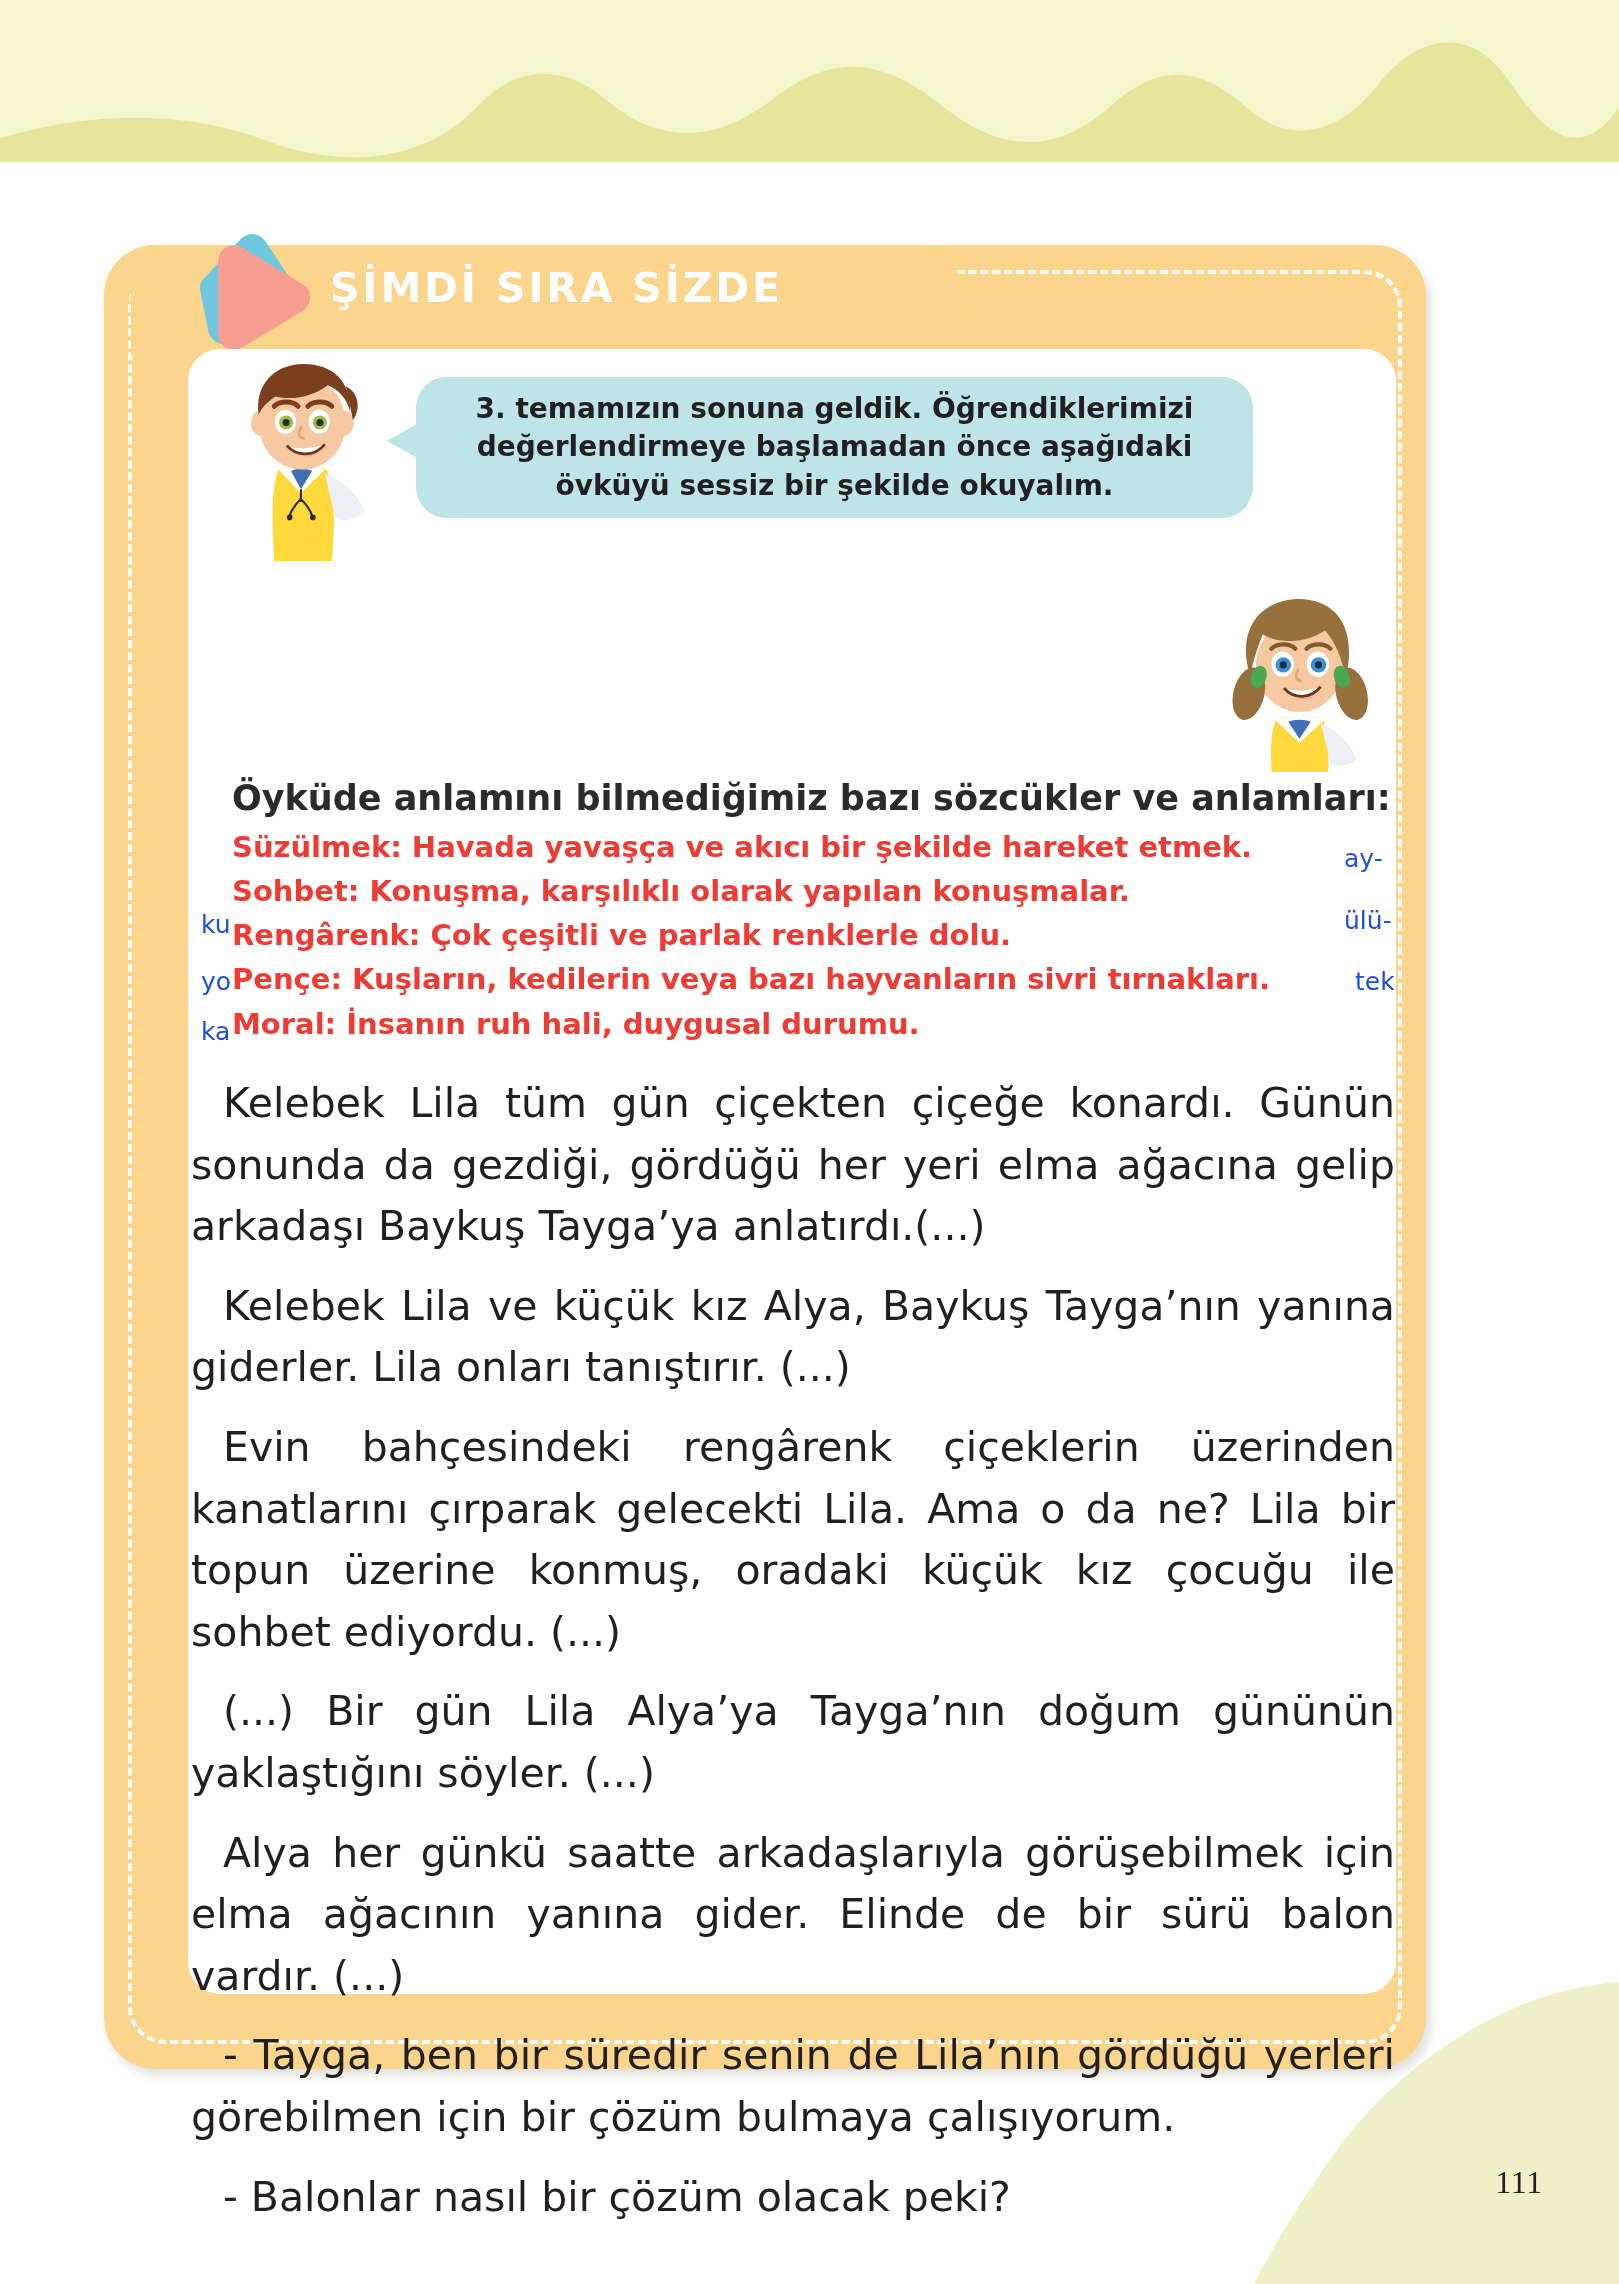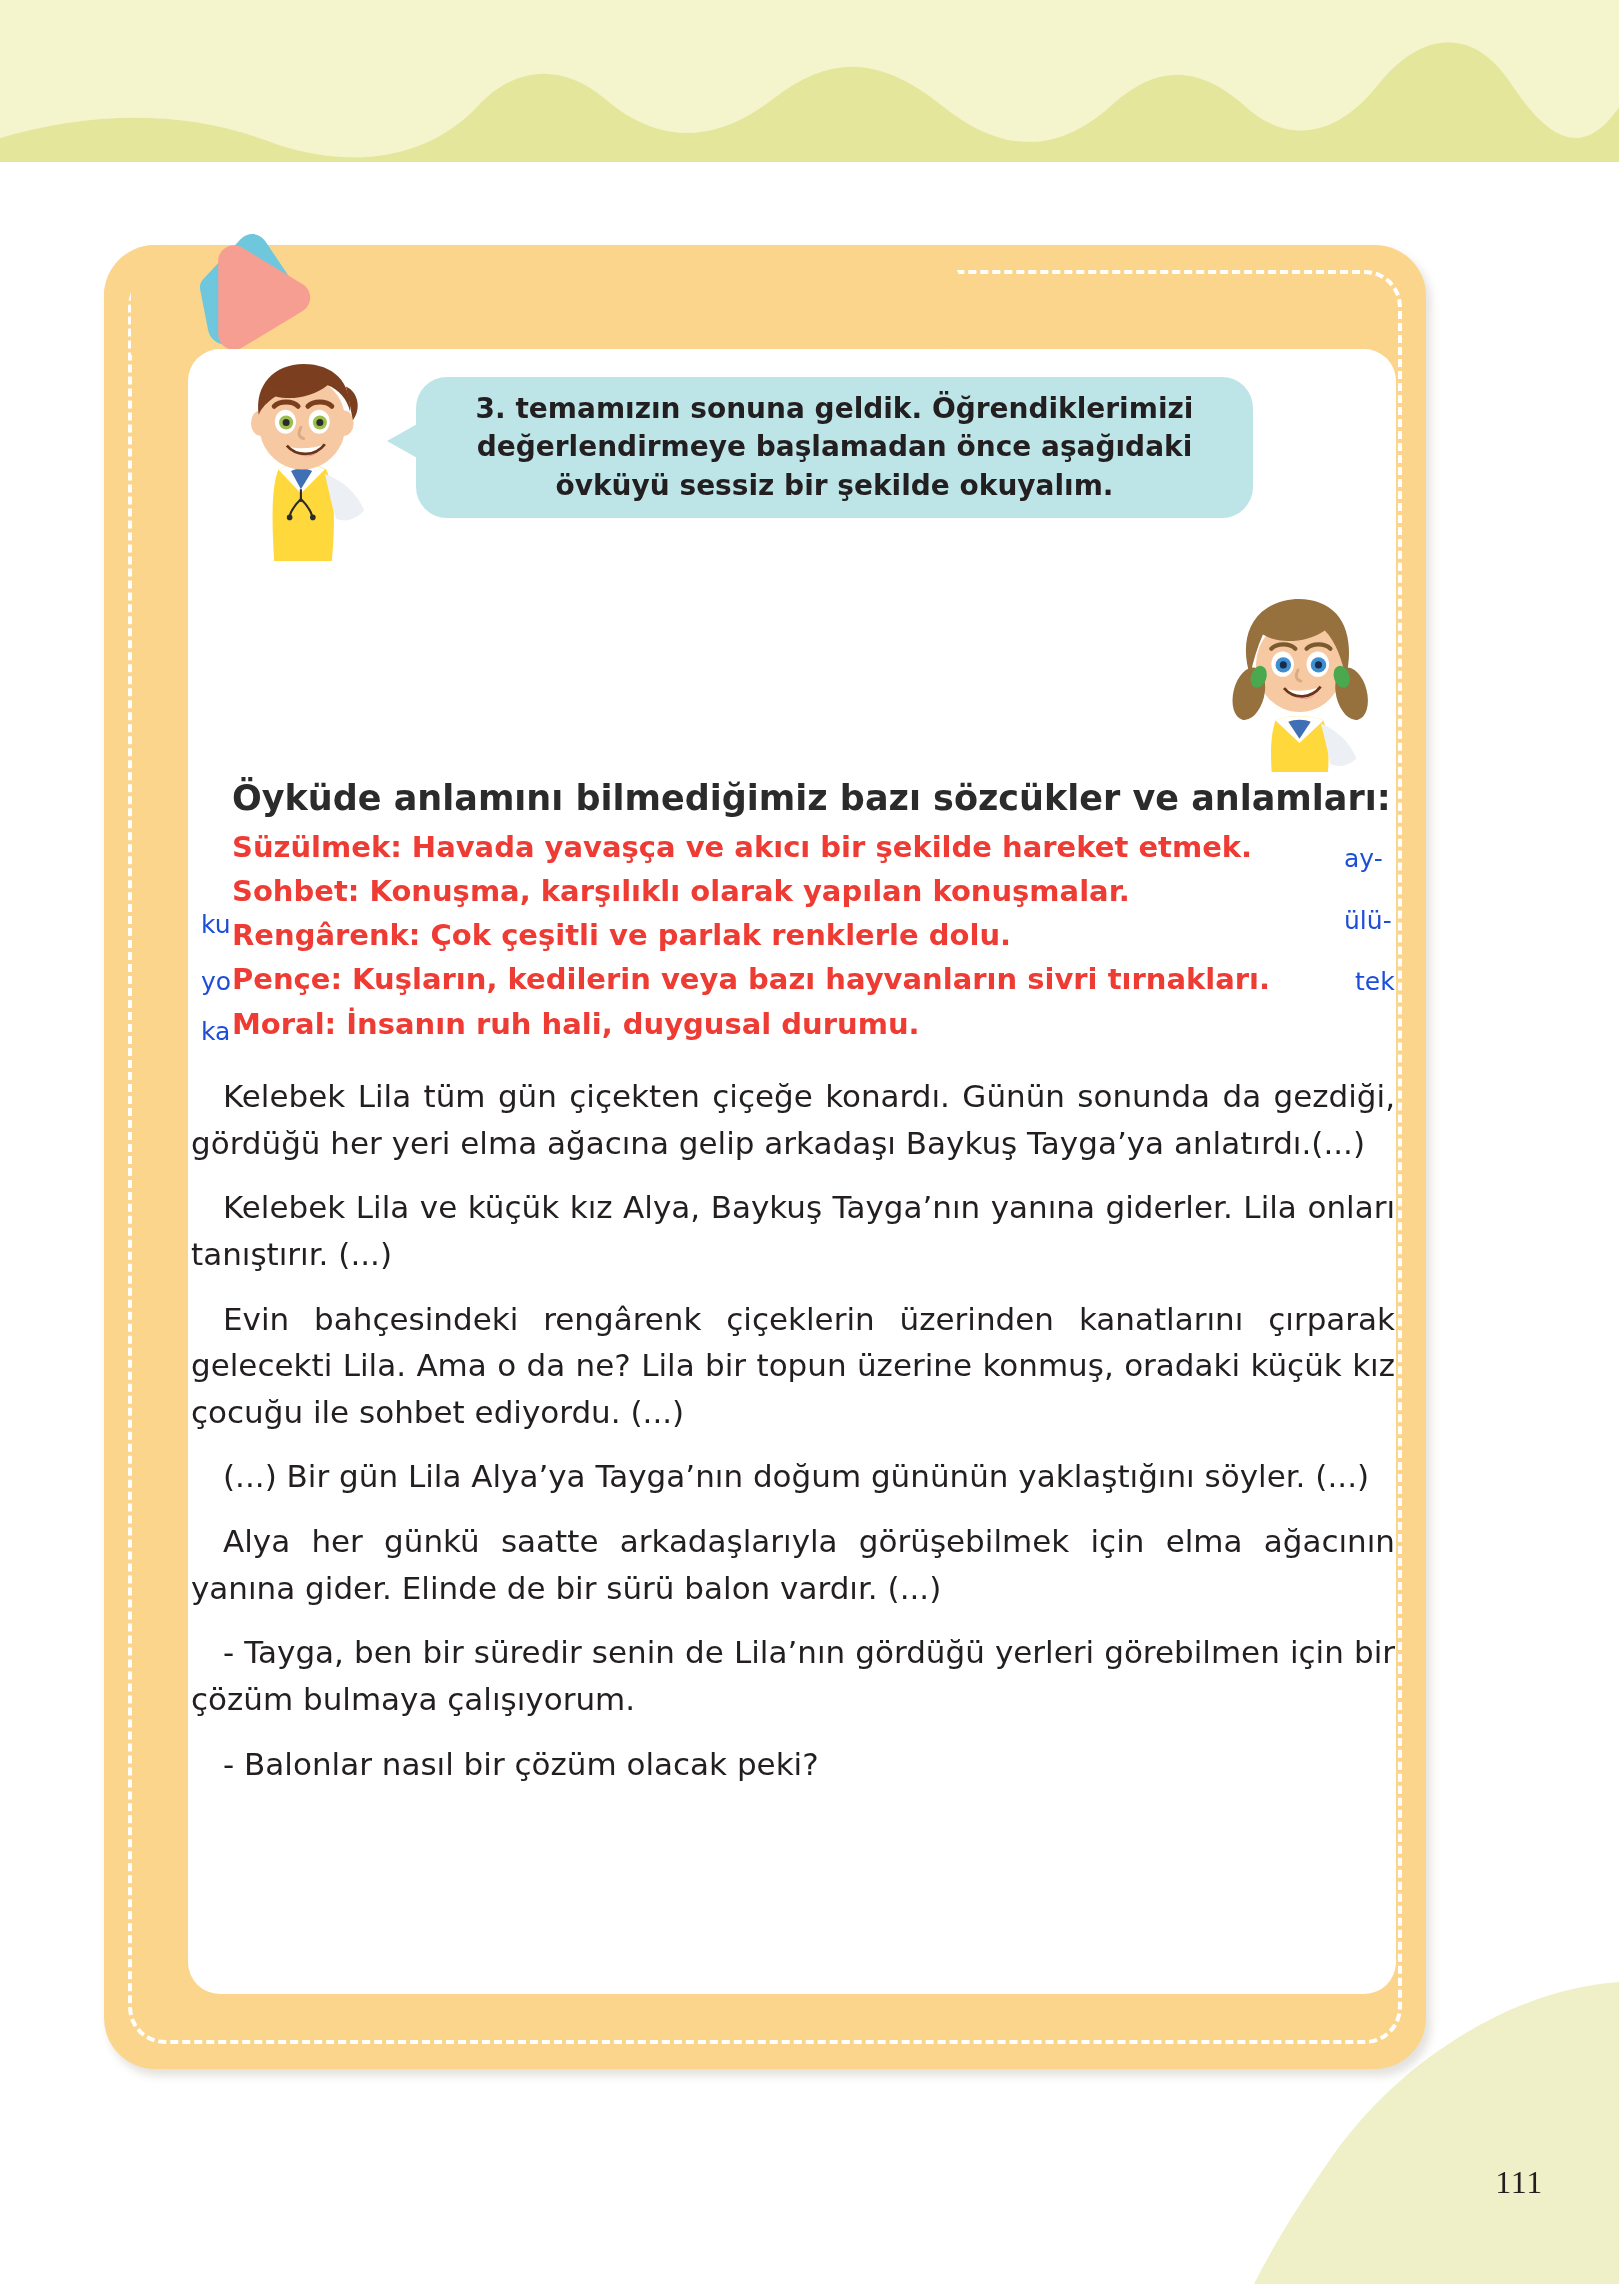--- a/index.html
+++ b/index.html
@@ -243,21 +243,21 @@
   }
 
   
   .body-text {
     position: absolute;
     left: 191px;
     top: 1073px;
     width: 1204px;
   }
   .para {
-    font-size: 31px;
+    font-size: 41px;
     line-height: 1.50;
     color: #231f20;
     font-family: "DejaVu Sans", sans-serif;
     text-align: justify;
     text-indent: 32px;
     margin-bottom: 18.3px;
     hyphens: none;
   }
 </style>
 </head>
@@ -292,20 +292,21 @@
 
   <div class="header-banner"></div>
 
   <svg class="arrow-badge" viewBox="0 0 230 200">
     <path d="M30,58 L92,8 C104,-1 120,3 126,16 L160,86 C166,99 160,114 147,119
              L62,152 C46,158 29,147 28,130 L25,74 C24,68 26,62 30,58 Z" fill="#6fc7dd" transform="rotate(-8 100 80)"></path>
     <path d="M84,22 L170,74 C184,83 184,103 170,112 L84,164
              C69,173 50,162 50,145 L50,41 C50,24 69,13 84,22 Z" fill="#f79e93"></path>
   </svg>
 
+  <div class="header-title">ŞİMDİ SIRA SİZDE</div>
 
   <div class="white-card"></div>
 
   <svg class="boy-char" viewBox="0 0 270 300">
     <path d="M96,168 C70,176 52,196 46,226 C42,248 42,270 42,300 L230,300
              C230,268 228,244 222,226 C214,200 192,178 166,170 Z" fill="#ffffff"></path>
     <path d="M100,170 C88,200 92,262 94,300 L176,300 C180,258 182,200 168,170
              C150,160 118,160 100,170 Z" fill="#ffd83b"></path>
     <path d="M100,170 L132,204 L166,170 C150,160 118,160 100,170 Z" fill="#ffffff"></path>
     <path d="M118,172 L132,198 L148,172 C140,168 126,168 118,172 Z" fill="#3f6fb5"></path>

